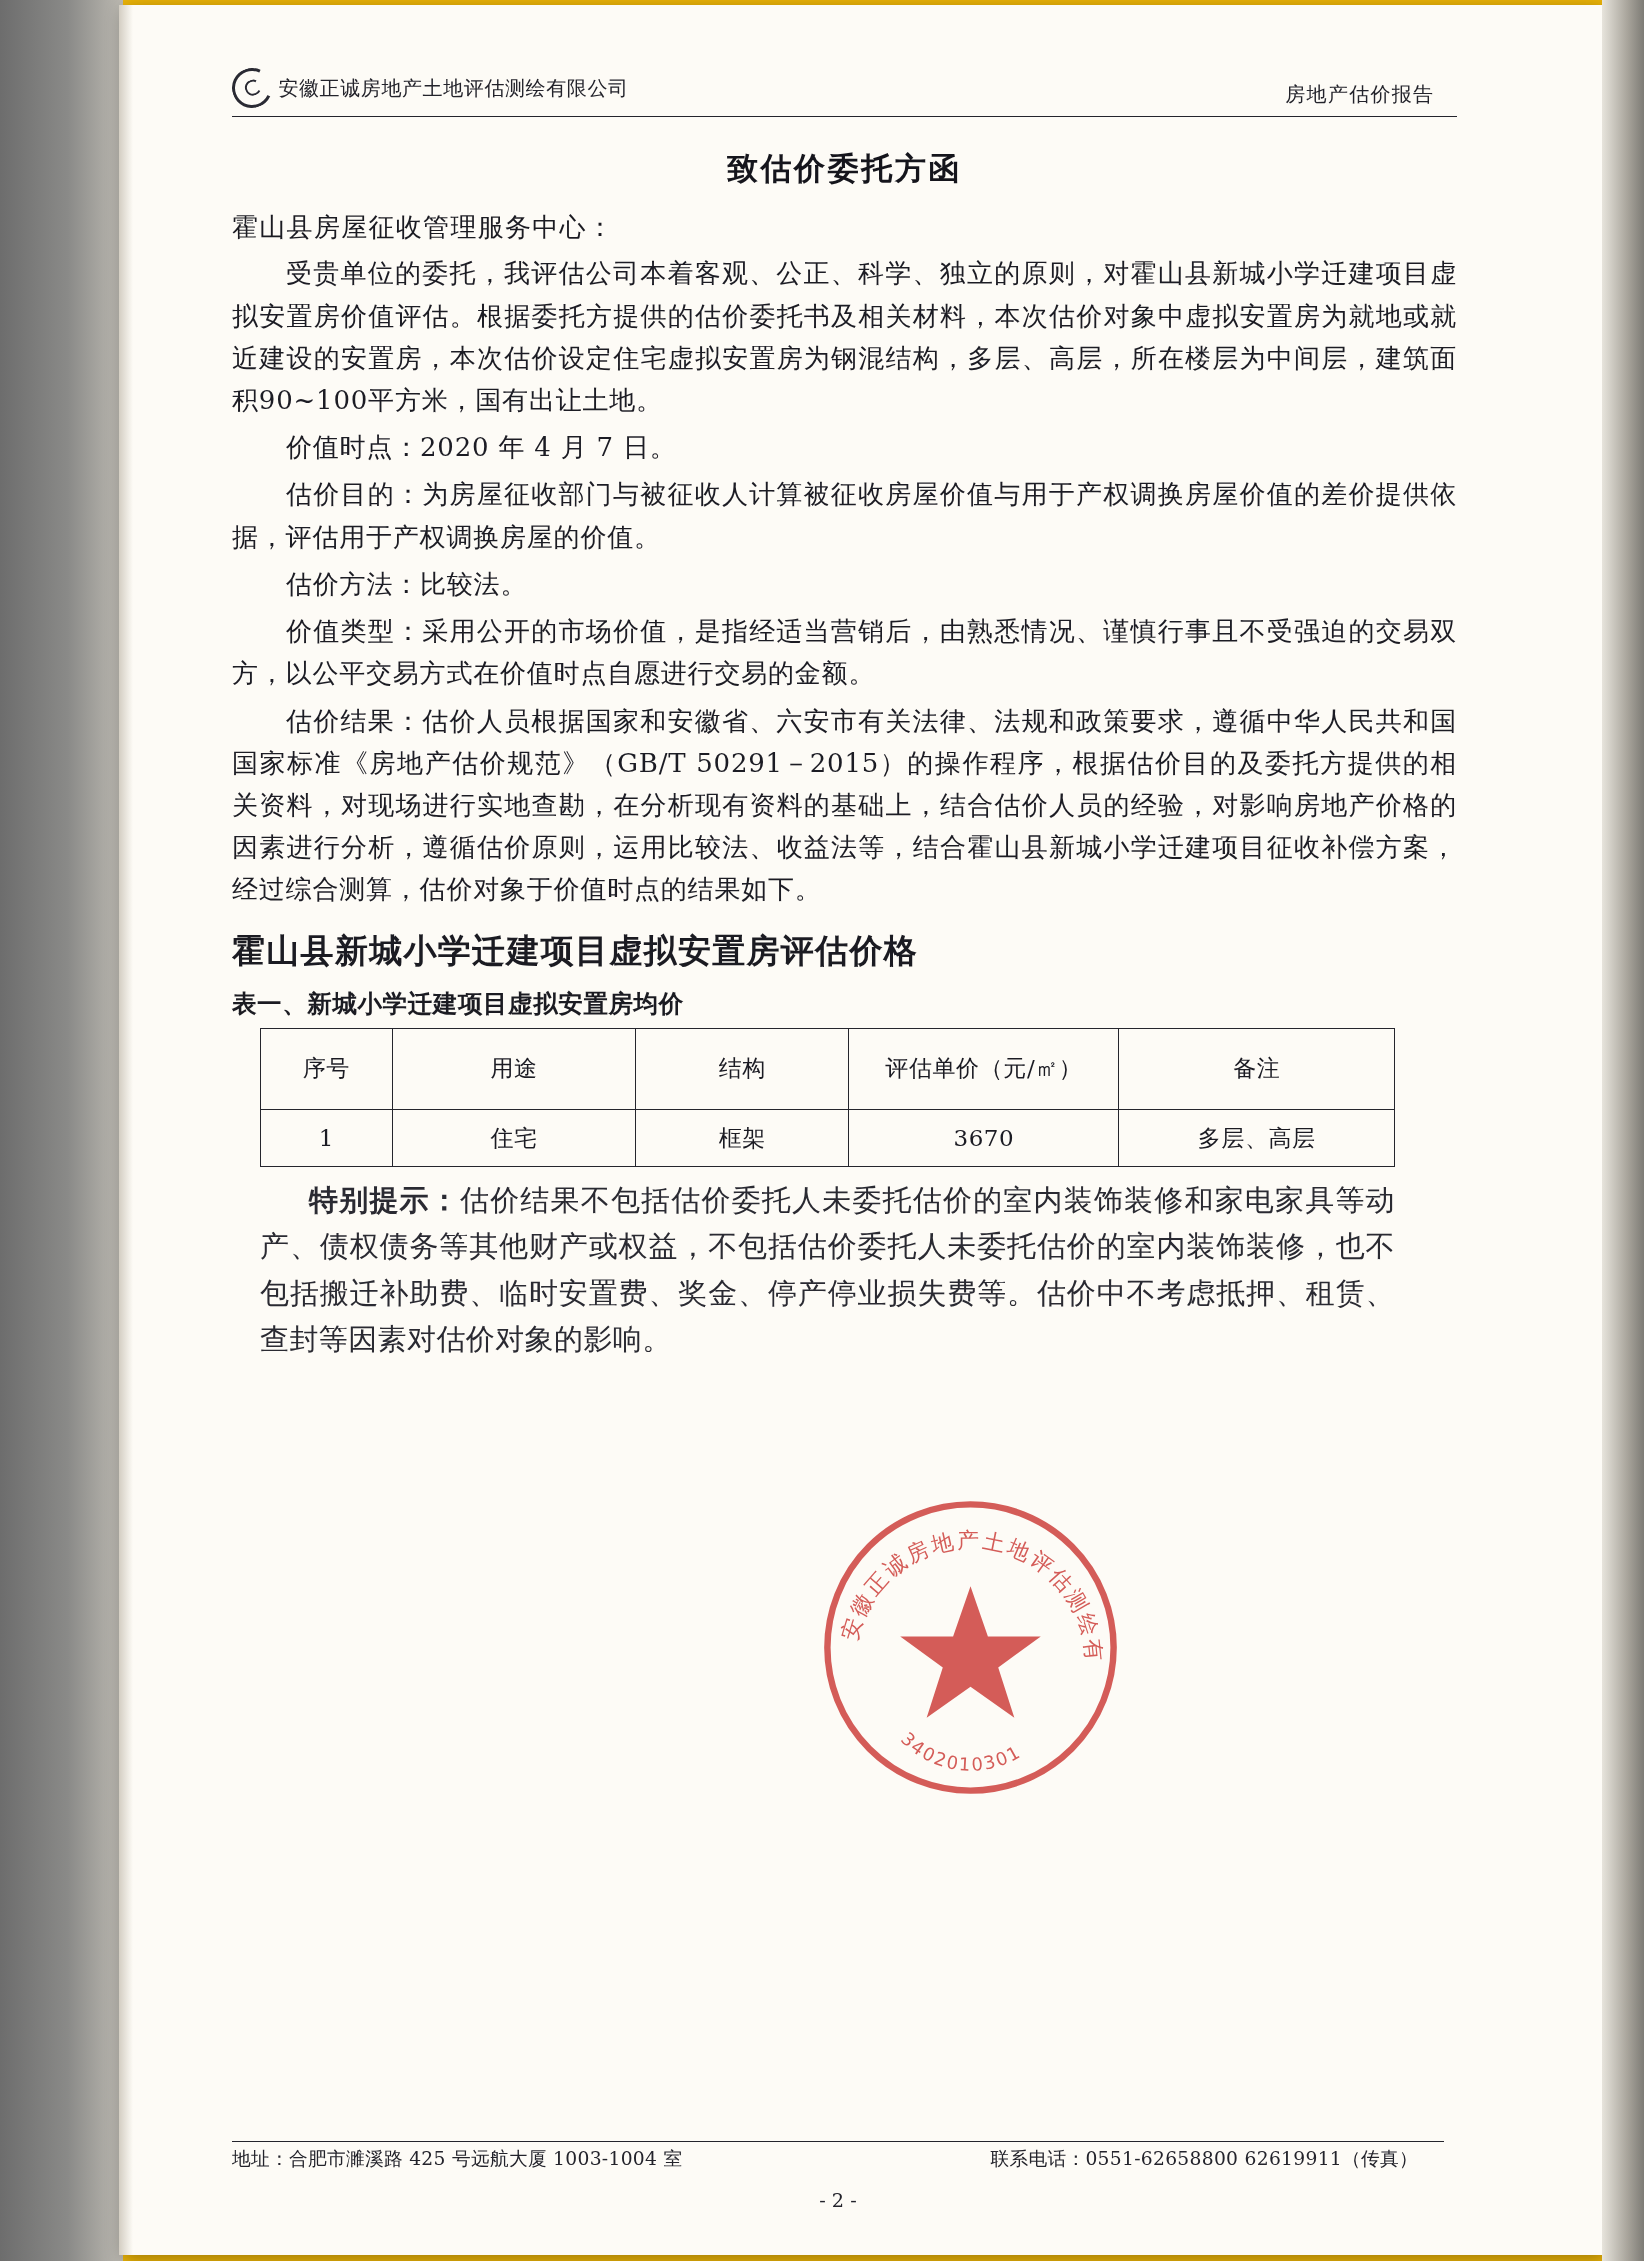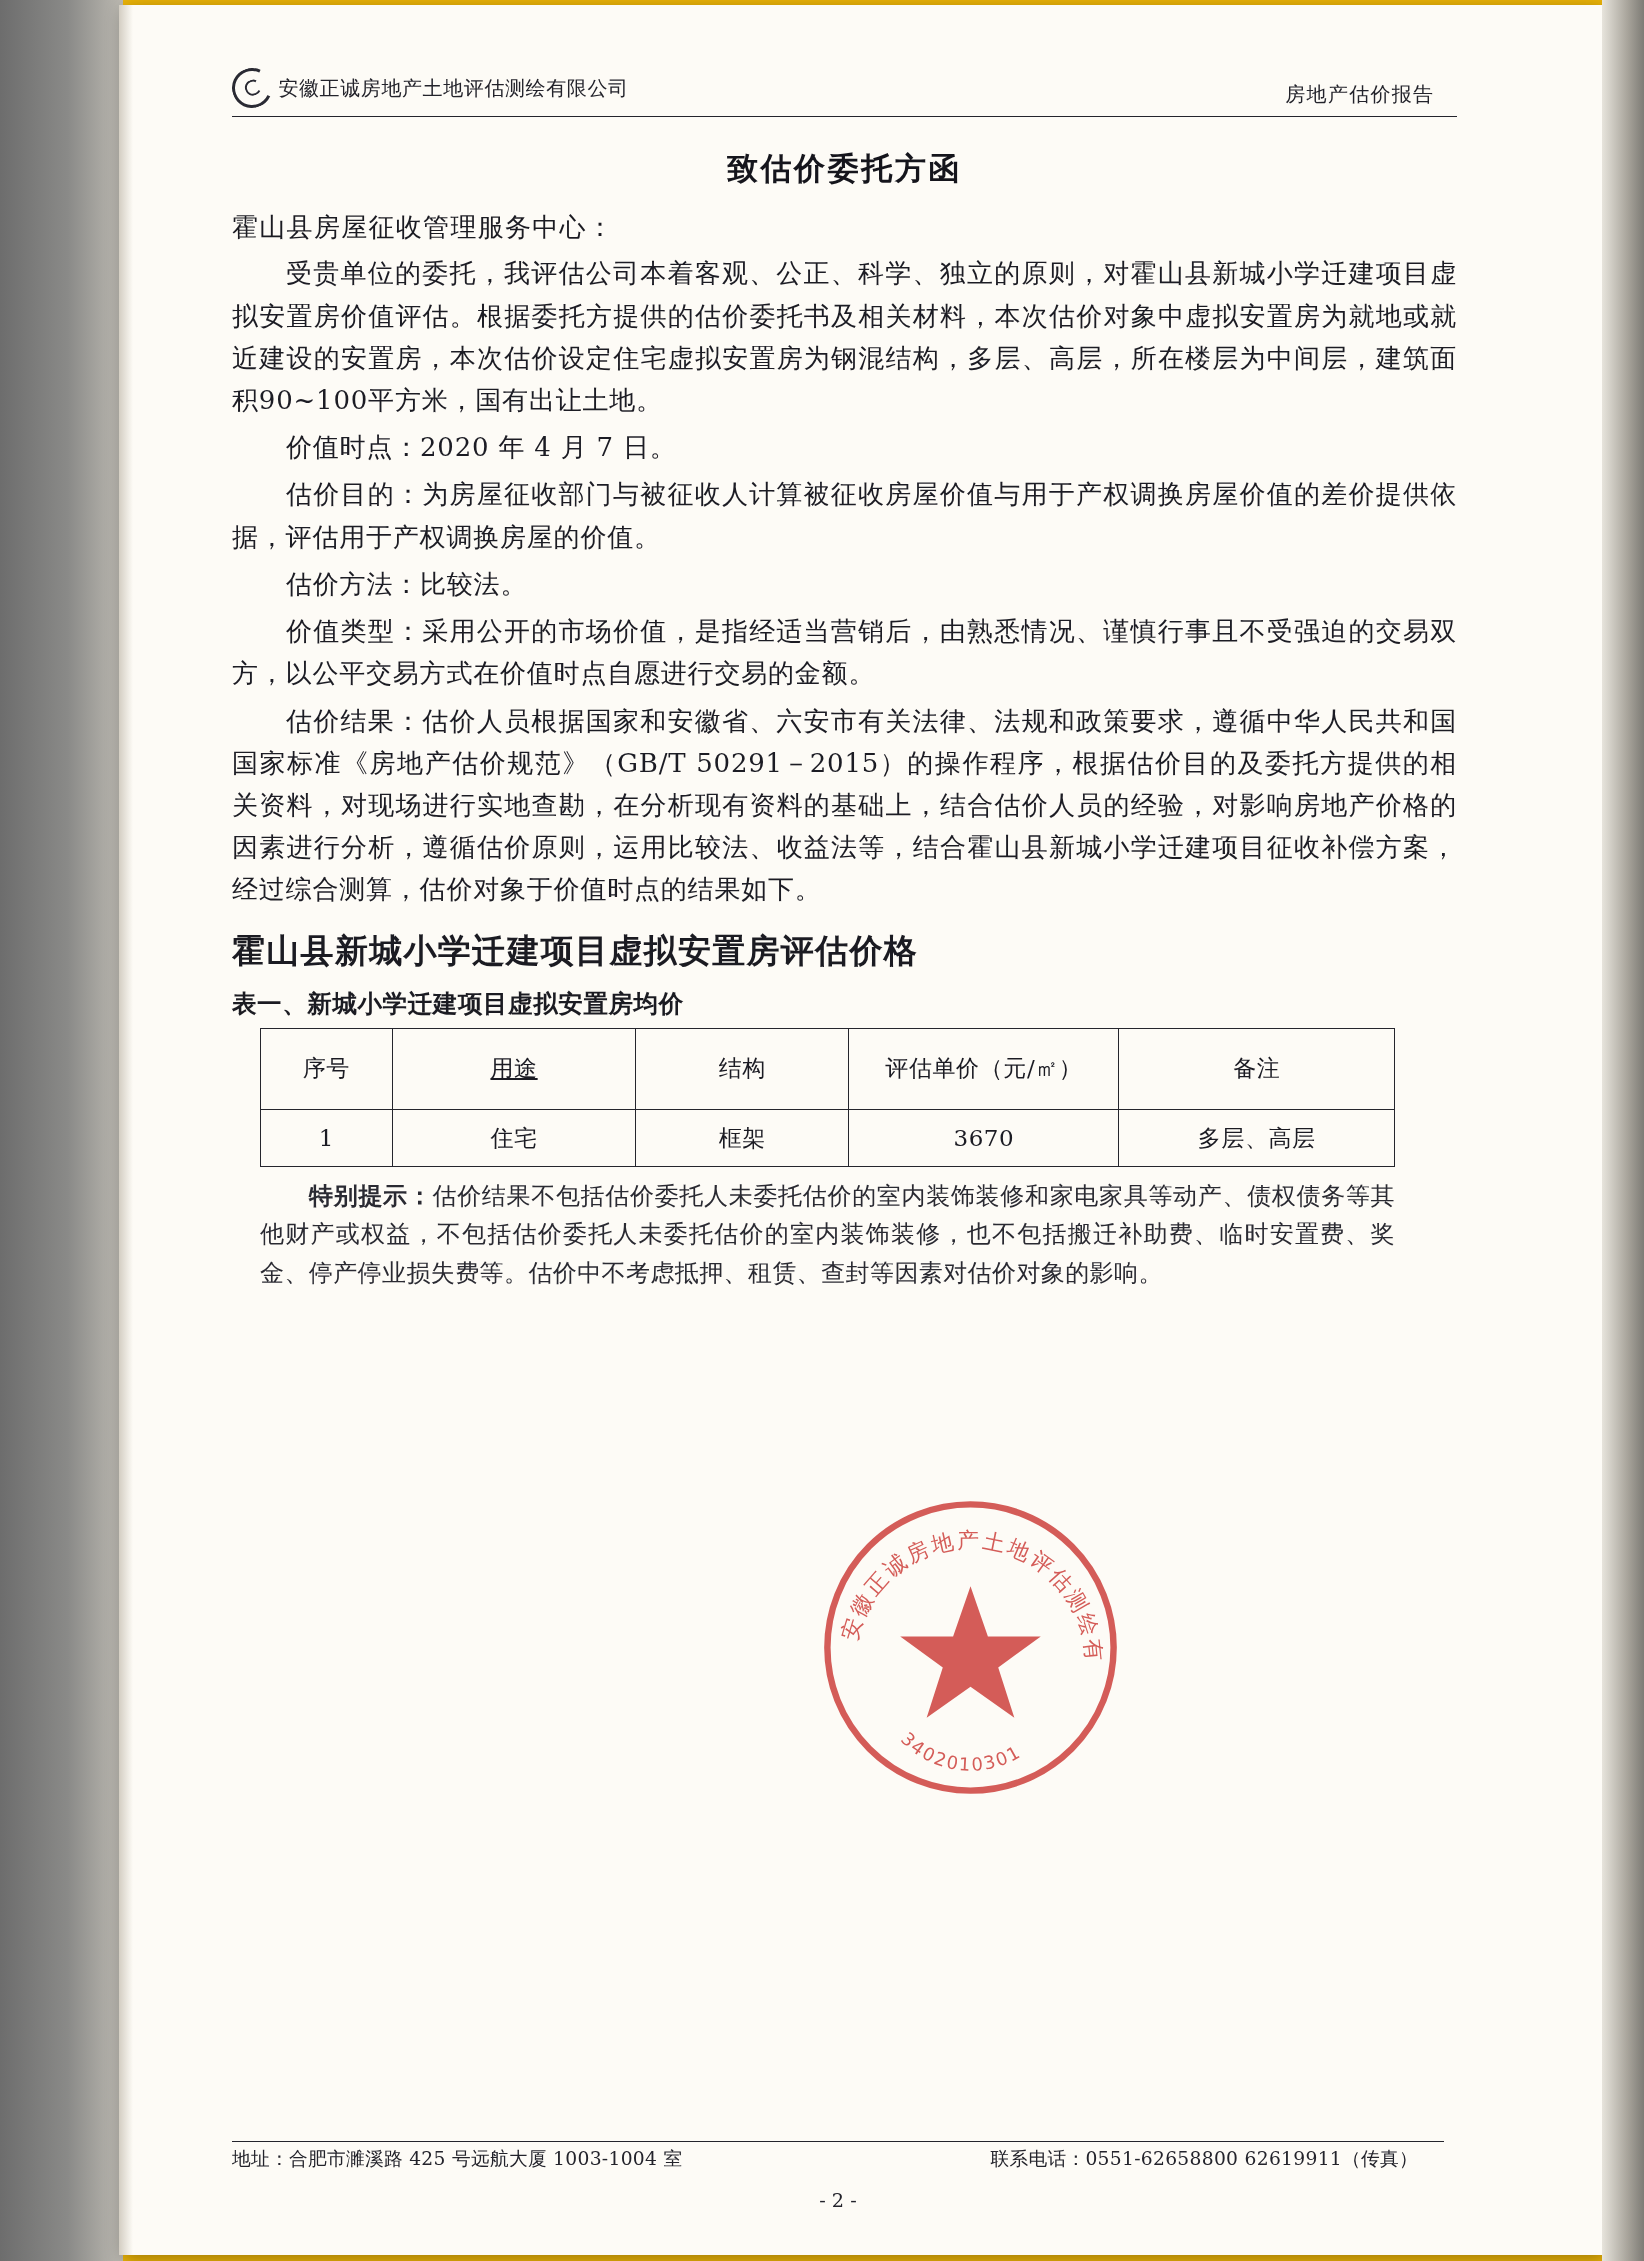--- a/index.html
+++ b/index.html
@@ -162,28 +162,28 @@
     color: #1b1b23;
   }
   table.result thead td {
     height: 70px;
     line-height: 1.12;
   }
   table.result tbody td {
     height: 45px;
   }
   .col1 { width: 129px; }
-  .col2 { width: 245px; text-decoration: underline; }
+  .col2 { width: 245px; }
   .col3 { width: 213px; }
   .col4 { width: 271px; }
   .col5 { width: 277px; }
 
   .note {
     font-family: "DejaVu Serif", "Liberation Serif", serif;
-    font-size: 24px;
+    font-size: 29px;
     line-height: 1.6;
     letter-spacing: 0.4px;
     text-align: justify;
     text-indent: 49px;
     margin: 10.3px 0 0 28px;
     width: 1135px;
     color: #2a2a32;
   }
   .note b { font-weight: bold; }
 

